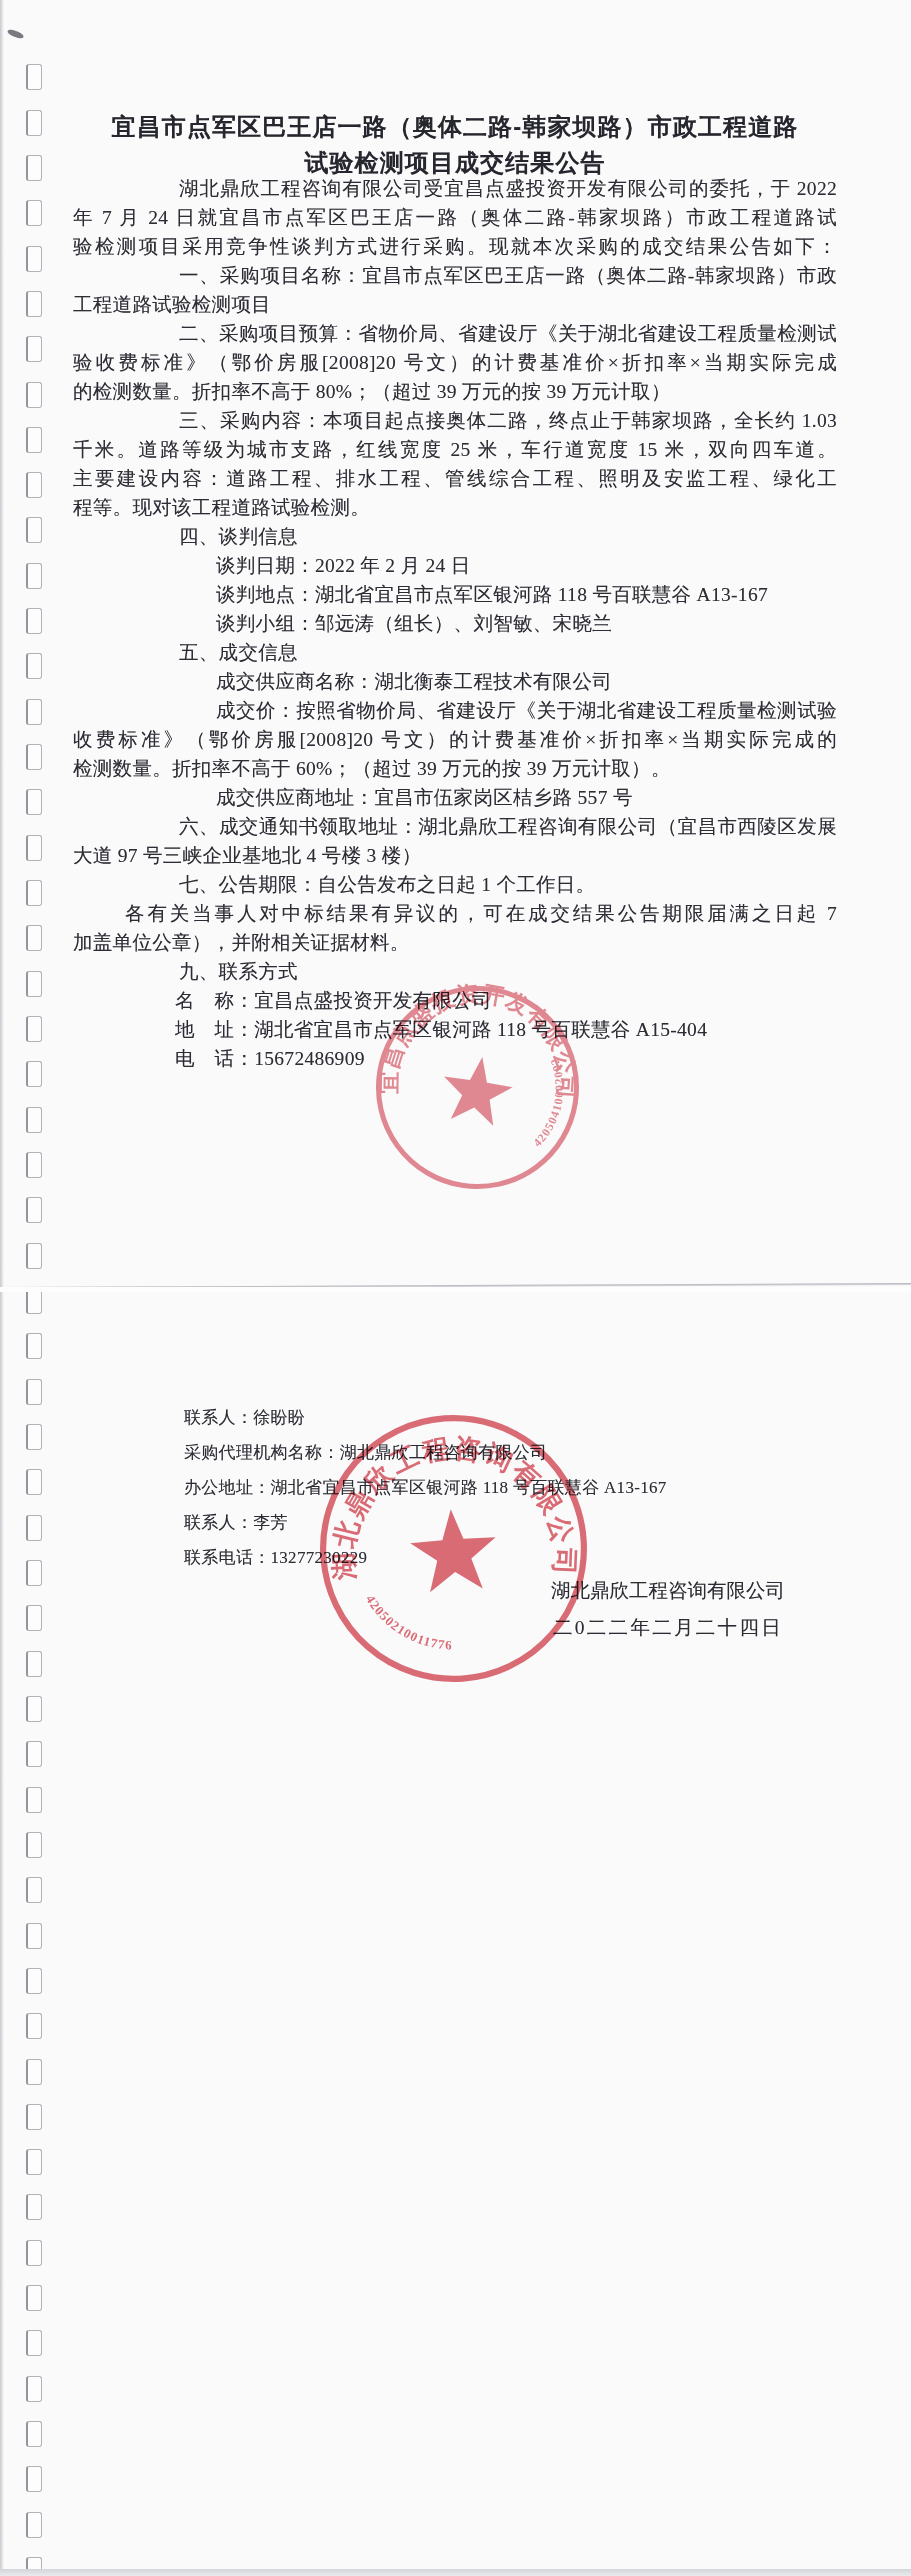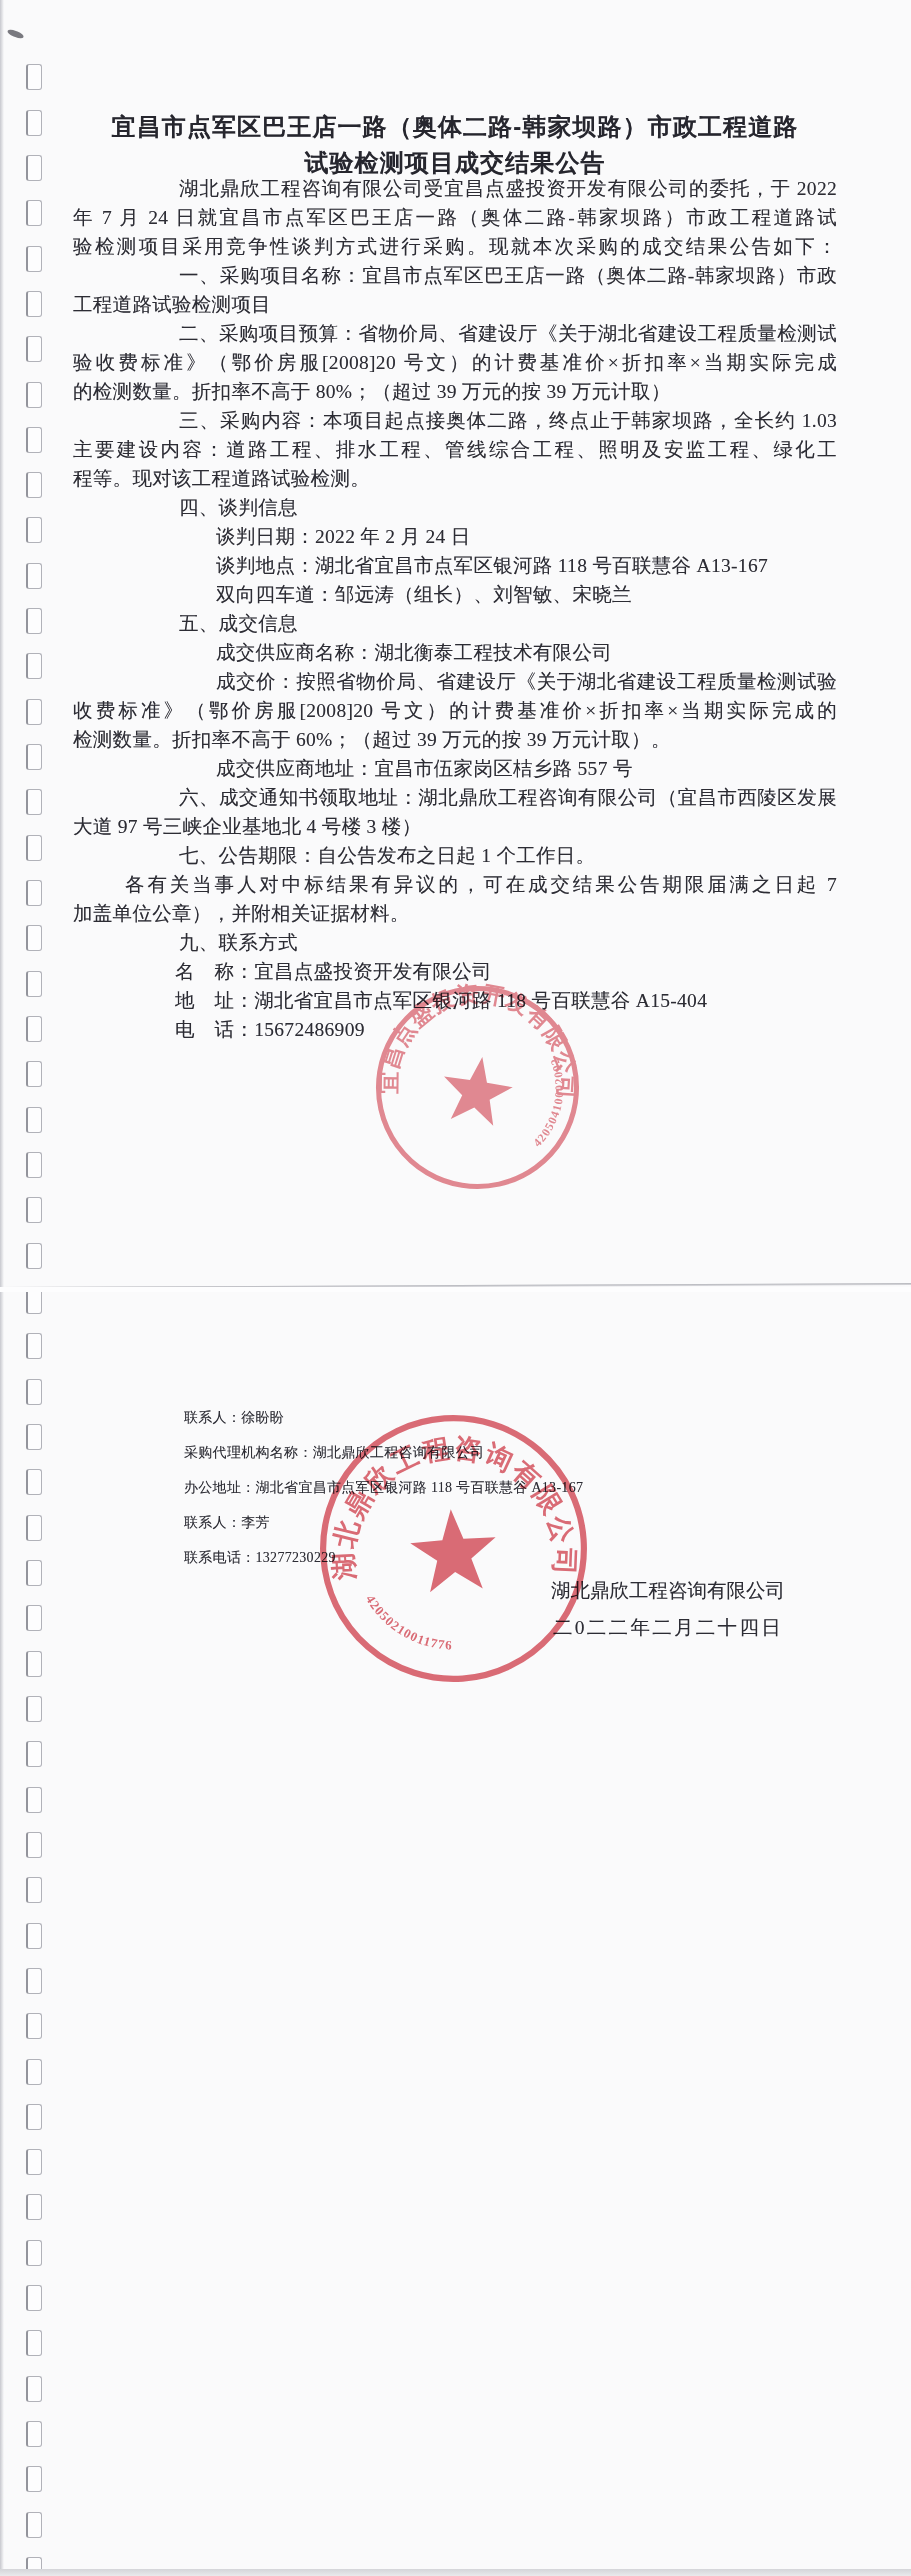--- a/index.html
+++ b/index.html
@@ -32,21 +32,21 @@
   
   .body1{position:absolute;left:73px;top:174px;width:764px;
     font-size:19.5px;letter-spacing:0.3px;text-shadow:0 0 0.6px rgba(44,44,52,.35);}
   .ln{height:29px;line-height:29px;}
   .full{text-align:justify;text-align-last:justify;}
   .i185{padding-left:106px;}
   .i250{padding-left:143px;}
   .i90{padding-left:52px;}
   .i180{padding-left:102px;}
   
-  .body2{position:absolute;left:184px;top:1400px;font-size:14px;letter-spacing:0.3px;
+  .body2{position:absolute;left:184px;top:1400px;font-size:17px;letter-spacing:0.3px;
     text-shadow:0 0 0.6px rgba(44,44,52,.35);}
   .ln2{height:35px;line-height:35px;white-space:nowrap;}
   .sig{position:absolute;left:519px;top:1572px;width:298px;text-align:center;
     font-size:19.5px;text-shadow:0 0 0.6px rgba(44,44,52,.35);}
   .sig-company{line-height:37px;}
   .sig-date{line-height:38px;letter-spacing:2.3px;text-align:center;}
   
   .seal{position:absolute;mix-blend-mode:multiply;}
   .seal1{left:365px;top:975px;width:225px;height:225px;opacity:.68;transform:rotate(9deg);}
   .seal2{left:313px;top:1408px;width:281px;height:281px;opacity:.85;transform:rotate(-4deg);}
@@ -127,26 +127,27 @@
   <div class="body1">
     <div class="ln i185 full">湖北鼎欣工程咨询有限公司受宜昌点盛投资开发有限公司的委托，于 2022</div>
     <div class="ln full">年 7 月 24 日就宜昌市点军区巴王店一路（奥体二路-韩家坝路）市政工程道路试</div>
     <div class="ln full">验检测项目采用竞争性谈判方式进行采购。现就本次采购的成交结果公告如下：</div>
     <div class="ln i185 full">一、采购项目名称：宜昌市点军区巴王店一路（奥体二路-韩家坝路）市政</div>
     <div class="ln">工程道路试验检测项目</div>
     <div class="ln i185 full">二、采购项目预算：省物价局、省建设厅《关于湖北省建设工程质量检测试</div>
     <div class="ln full">验收费标准》（鄂价房服[2008]20 号文）的计费基准价×折扣率×当期实际完成</div>
     <div class="ln">的检测数量。折扣率不高于 80%；（超过 39 万元的按 39 万元计取）</div>
     <div class="ln i185 full">三、采购内容：本项目起点接奥体二路，终点止于韩家坝路，全长约 1.03</div>
+    <div class="ln full">千米。道路等级为城市支路，红线宽度 25 米，车行道宽度 15 米，双向四车道。</div>
     <div class="ln full">主要建设内容：道路工程、排水工程、管线综合工程、照明及安监工程、绿化工</div>
     <div class="ln">程等。现对该工程道路试验检测。</div>
     <div class="ln i185">四、谈判信息</div>
     <div class="ln i250">谈判日期：2022 年 2 月 24 日</div>
     <div class="ln i250">谈判地点：湖北省宜昌市点军区银河路 118 号百联慧谷 A13-167</div>
-    <div class="ln i250">双向四车道：邹远涛（组长）、刘智敏、宋晓兰</div>
+    <div class="ln i250">谈判小组：邹远涛（组长）、刘智敏、宋晓兰</div>
     <div class="ln i185">五、成交信息</div>
     <div class="ln i250">成交供应商名称：湖北衡泰工程技术有限公司</div>
     <div class="ln i250 full">成交价：按照省物价局、省建设厅《关于湖北省建设工程质量检测试验</div>
     <div class="ln full">收费标准》（鄂价房服[2008]20 号文）的计费基准价×折扣率×当期实际完成的</div>
     <div class="ln">检测数量。折扣率不高于 60%；（超过 39 万元的按 39 万元计取）。</div>
     <div class="ln i250">成交供应商地址：宜昌市伍家岗区桔乡路 557 号</div>
     <div class="ln i185 full">六、成交通知书领取地址：湖北鼎欣工程咨询有限公司（宜昌市西陵区发展</div>
     <div class="ln">大道 97 号三峡企业基地北 4 号楼 3 楼）</div>
     <div class="ln i185">七、公告期限：自公告发布之日起 1 个工作日。</div>
     <div class="ln i90 full">各有关当事人对中标结果有异议的，可在成交结果公告期限届满之日起 7</div>

